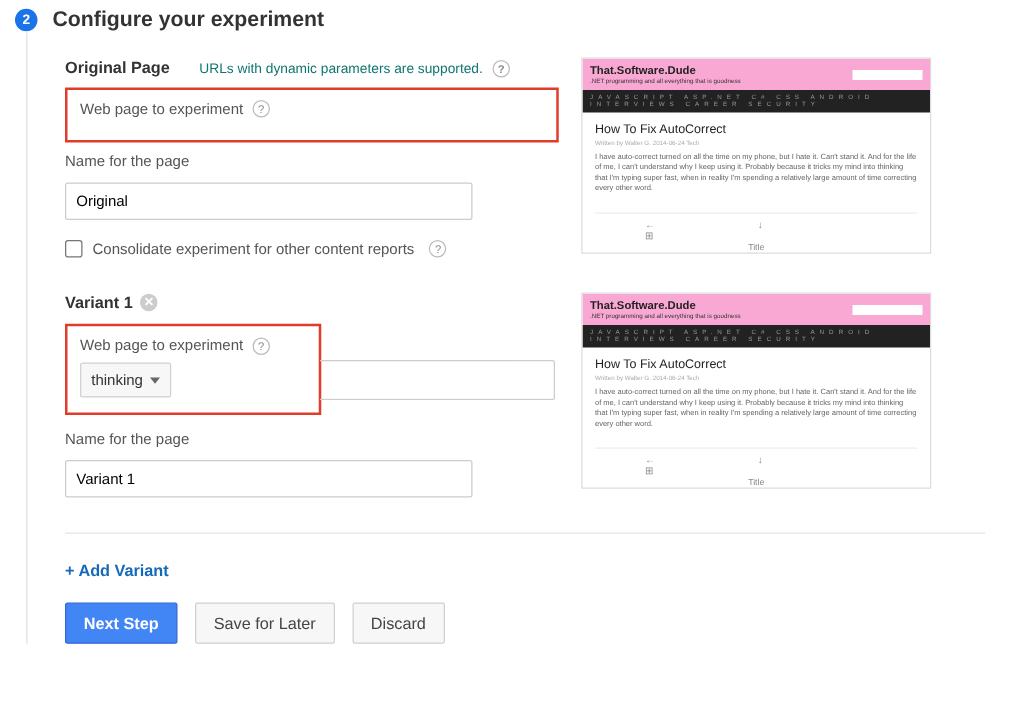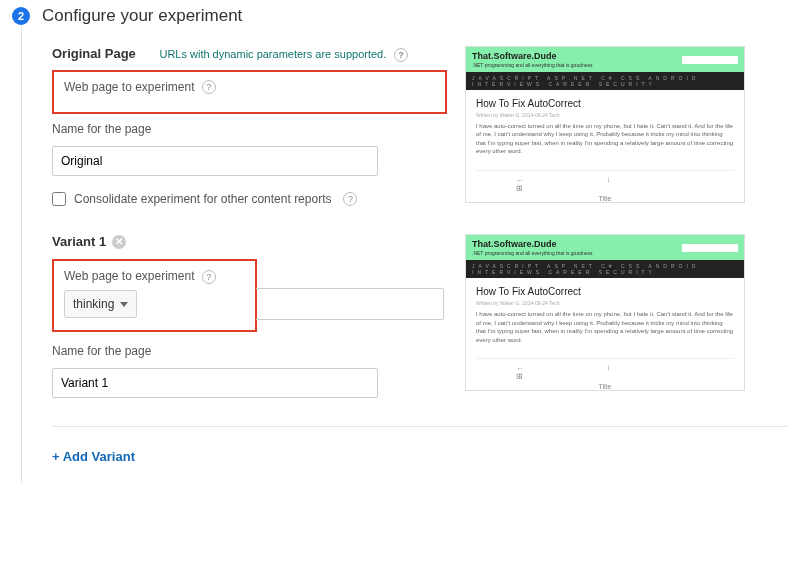--- a/index.html
+++ b/index.html
@@ -1,20 +1,20 @@
 <!DOCTYPE html>
 <html><head>
 <meta charset="utf-8">
 <style>
   * { box-sizing: border-box; margin: 0; padding: 0; }
   body { font-family: Arial, Helvetica, sans-serif; font-size: 13px; color: #333; background: #fff; width: 808px; }
   .page { padding: 0 0 30px 0; }
   .step-header { display: flex; align-items: center; gap: 12px; padding: 6px 0 0 12px; }
   .step-badge { width: 18px; height: 18px; border-radius: 50%; background: #1a73e8; color: #fff; font-size: 11px; display: flex; align-items: center; justify-content: center; font-weight: bold; }
-  .step-title { font-size: 17px; font-weight: 400; color: #333; }
+  .step-title { font-size: 17px; font-weight: 700; color: #333; }
   .step-body { margin-left: 21px; border-left: 1px solid #e0e0e0; padding: 20px 20px 0 30px; }
   .row { display: flex; gap: 18px; margin-bottom: 28px; }
   .form-col { flex: 0 0 395px; }
   .preview-col { flex: 0 0 280px; }
   .subhead { font-weight: bold; font-size: 13px; margin-bottom: 8px; }
   .subhead .hint { color: #0f766e; font-weight: normal; font-size: 11px; margin-left: 20px; }
   .help-icon { display: inline-flex; width: 14px; height: 14px; border: 1px solid #bbb; border-radius: 50%; color: #888; font-size: 9px; align-items: center; justify-content: center; margin-left: 4px; vertical-align: middle; cursor: pointer; }
   .redbox { border: 2px solid #e13b2a; padding: 8px 10px 12px 10px; margin-bottom: 10px; }
   .redbox.narrow { width: 205px; }
   .field-label { font-size: 12px; color: #555; margin-bottom: 6px; }
@@ -22,21 +22,21 @@
   .select { border: 1px solid #d0d0d0; border-radius: 2px; padding: 6px 8px; background: #f7f7f7; font-size: 12px; display: flex; align-items: center; gap: 6px; cursor: pointer; }
   .select .caret { width: 0; height: 0; border-left: 4px solid transparent; border-right: 4px solid transparent; border-top: 5px solid #666; }
   .tinput { border: 1px solid #ccc; border-radius: 2px; padding: 7px 8px; font-size: 12px; flex: 1; min-width: 0; }
   .tinput.wide { width: 326px; }
   .name-input { margin-top: 4px; }
   .checkbox-row { display: flex; align-items: flex-start; gap: 8px; margin-top: 16px; font-size: 12px; color: #555; }
   .checkbox-row input { width: 14px; height: 14px; }
   .variant-head { font-weight: bold; font-size: 13px; display: flex; align-items: center; gap: 6px; margin-bottom: 10px; }
   .close-x { width: 14px; height: 14px; border-radius: 50%; background: #ccc; color: #fff; font-size: 10px; display: flex; align-items: center; justify-content: center; cursor: pointer; }
   .preview { border: 1px solid #ddd; background: #fff; font-size: 7px; color: #555; overflow: hidden; }
-  .pv-top { background: #86efac; padding: 4px 6px; display:flex; justify-content:space-between; align-items:center;}
+  .pv-top { background: #f9a8d4; padding: 4px 6px; display:flex; justify-content:space-between; align-items:center;}
   .pv-brand { font-size: 9px; font-weight: bold; color: #222; }
   .pv-sub { font-size: 5px; color: #333; margin-top:1px;}
   .pv-search { width:56px; height:8px; background:#fff; }
   .pv-nav { background: #222; padding: 3px 6px; color: #999; font-size: 5px; letter-spacing: 4px; }
   .pv-body { padding: 8px 10px 6px 10px; }
   .pv-title { font-size: 10px; font-weight: normal; color: #222; margin-bottom: 3px; }
   .pv-meta { font-size: 5px; color: #aaa; margin-bottom: 4px; }
   .pv-para { font-size: 6px; color: #666; line-height: 1.4; }
   .pv-foot { border-top:1px solid #eee; margin:8px 10px 0 10px; padding:4px 0 0 0; display:flex; flex-direction:column; align-items:center; gap:2px;}
   .pv-arrows { font-size:8px; color:#888; letter-spacing:40px; padding-left:40px;}
@@ -159,15 +159,20 @@
             <div class="pv-tt">Title</div>
           </div>
         </div>
       </div>
     </div>
 
     <hr class="sep">
 
     <div class="add-variant">+ Add Variant</div>
 
+    <div class="actions">
+      <button class="btn btn-primary">Next Step</button>
+      <button class="btn btn-default">Save for Later</button>
+      <button class="btn btn-default">Discard</button>
+    </div>
 
   </div>
 </div>
 
 </body></html>

